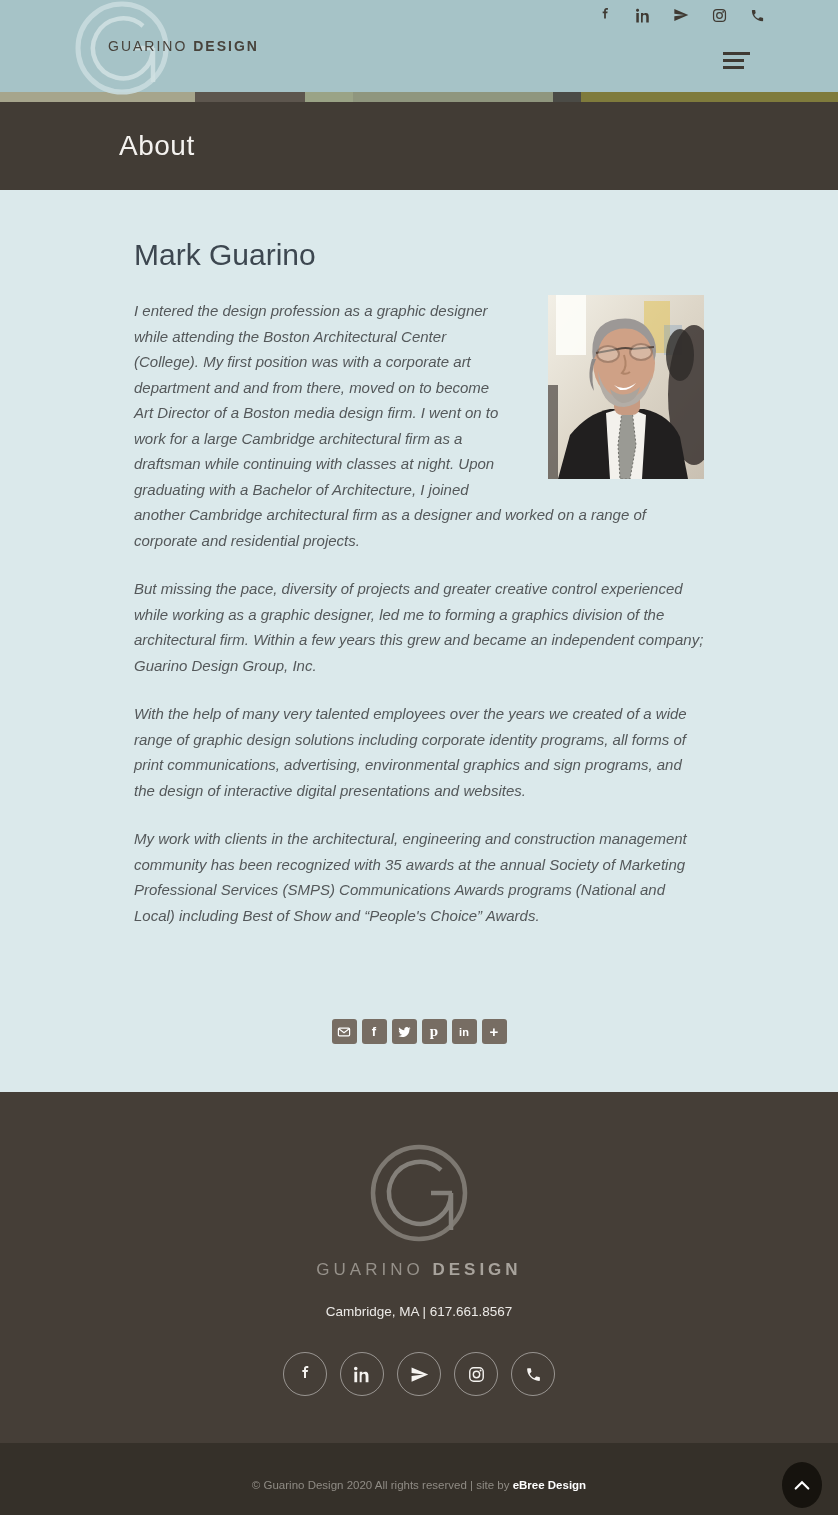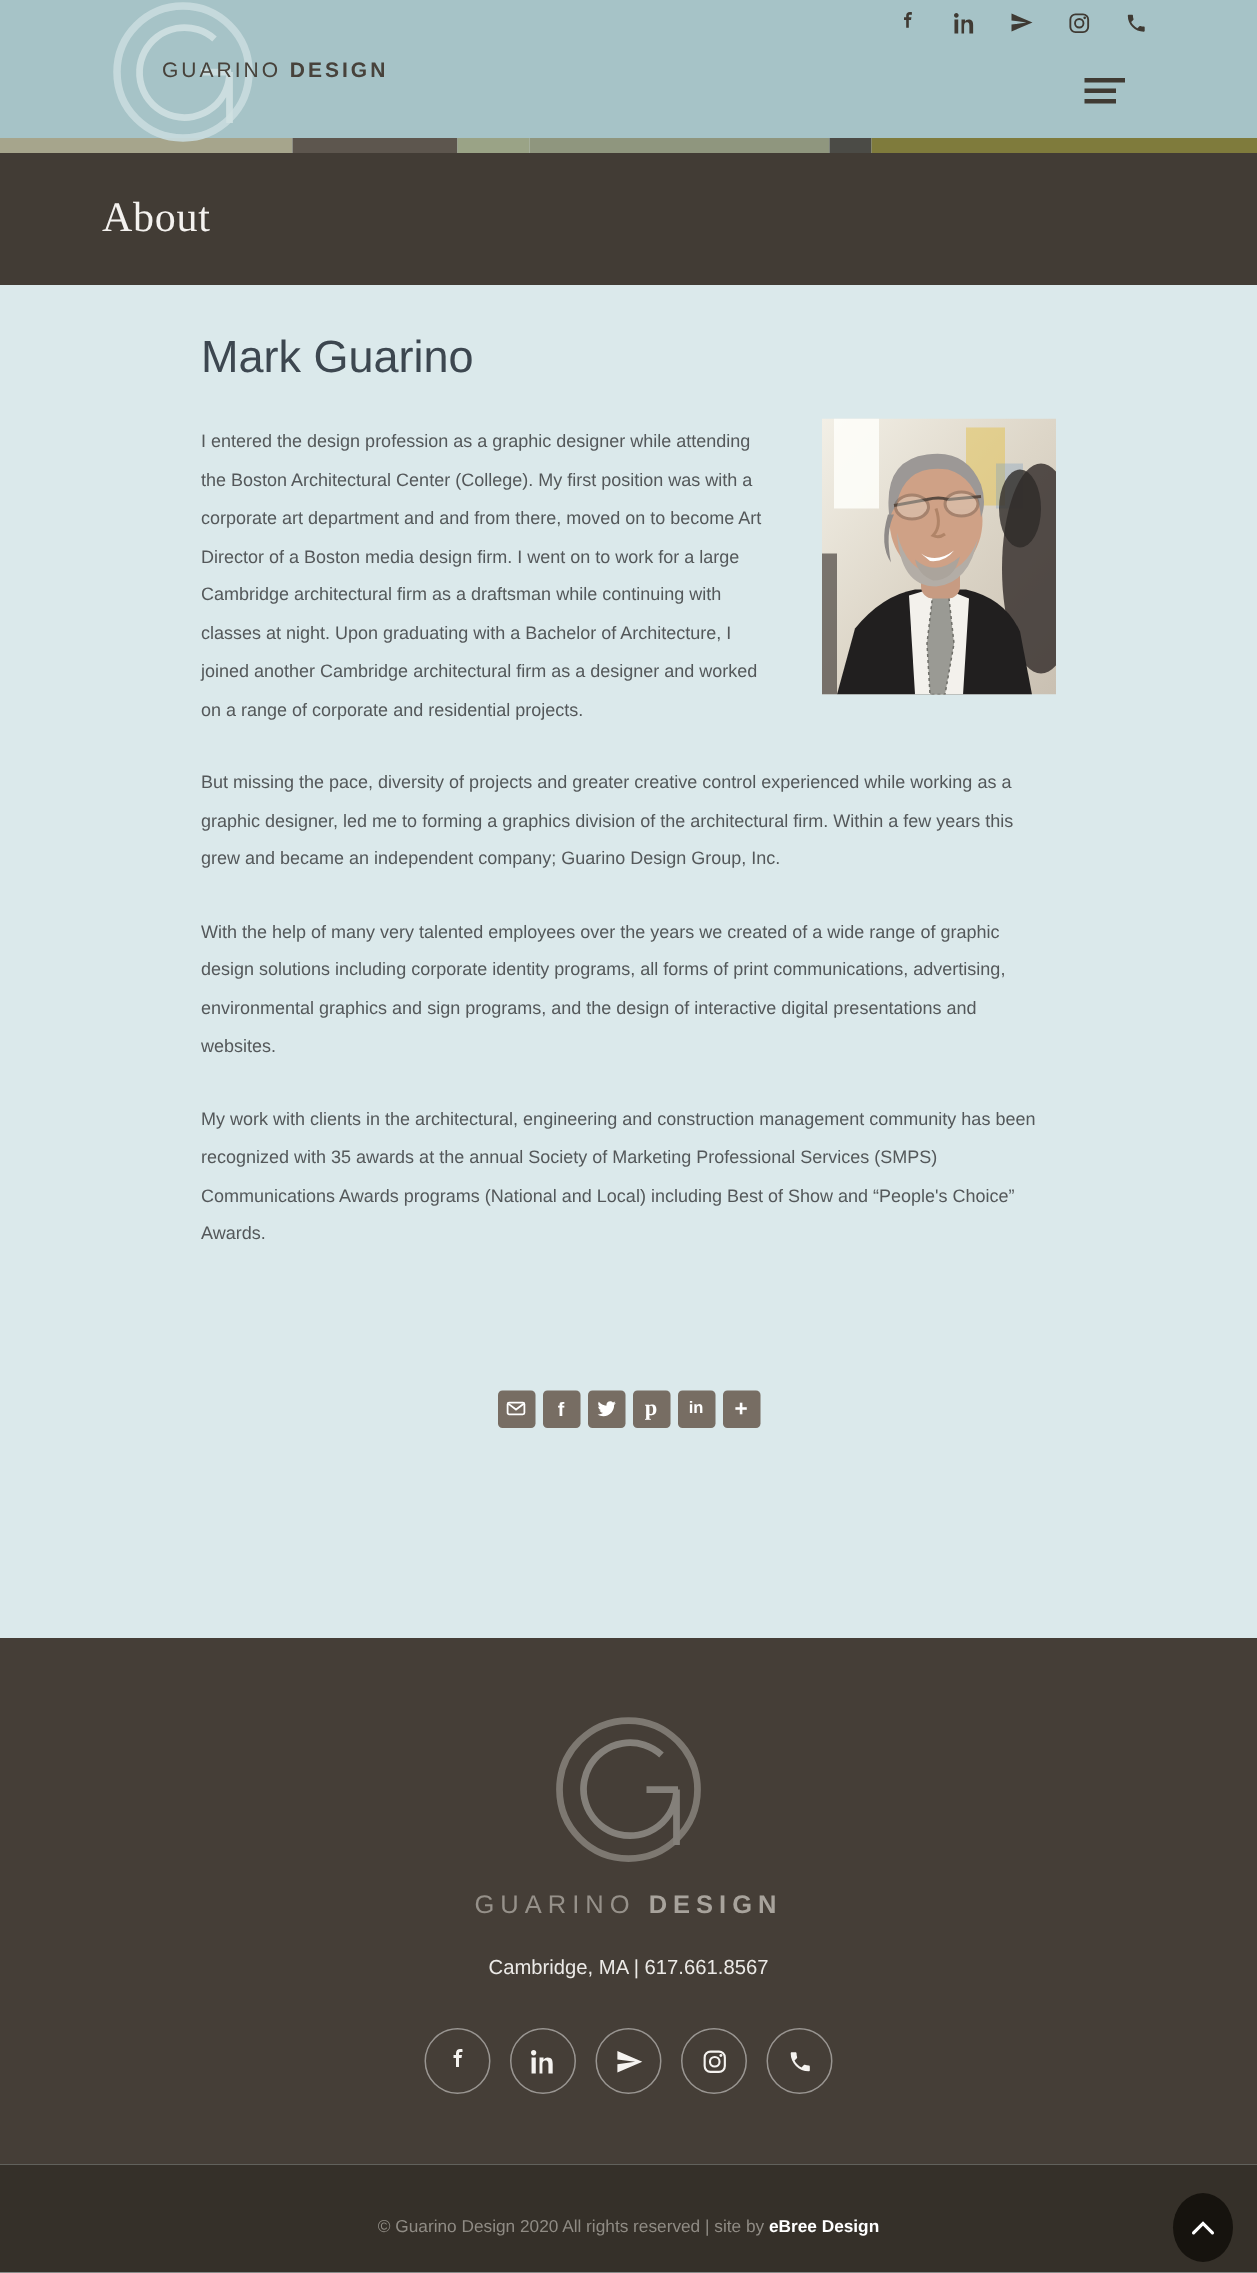--- a/index.html
+++ b/index.html
@@ -17,30 +17,30 @@
   .top-social .ticon { width: 16px; height: 16px; display: flex; align-items: center; justify-content: center; color: var(--icon_dark); cursor: pointer; }
   .hamburger { position: absolute; top: 52px; right: 88px; width: 27px; height: 17px; cursor: pointer; }
   .hamburger span { display: block; height: 3px; background: var(--icon_dark); margin-bottom: 4px; }
   .hamburger span:nth-child(1){ width: 27px; }
   .hamburger span:nth-child(2){ width: 21px; }
   .hamburger span:nth-child(3){ width: 21px; }
   
   .stripe { display: flex; height: 10px; width: 838px; position: relative; z-index: 1; }
   .stripe div { height: 10px; }
   
-  .title-bar { height: 88px; background: var(--title_bar_bg); display: flex; align-items: center; padding-left: 68px; font-family: Liberation Serif, serif; }
+  .title-bar { height: 88px; background: var(--title_bar_bg); display: flex; align-items: center; padding-left: 119px; }
   .title-bar h1 { color: var(--title_text); font-size: 28px; font-weight: 400; letter-spacing: .5px; }
   
-  .main { height: 902px; background: var(--content_bg); padding: 32px 134px 0 134px; }
+  .main { height: 902px; background: var(--content_bg); padding: 48px 134px 0 134px; }
   .profile-name { font-size: 30px; font-weight: 400; color: var(--heading); }
   .profile-role { margin-top: 10px; font-size: 17px; color: var(--accent_red); }
   .bio { margin-top: 26px; }
   .bio::after { content: ""; display: block; clear: both; }
   .portrait { float: right; width: 156px; height: 184px; margin: -3px 0 10px 38px; display: block; }
-  .bio p { font-size: 12px; line-height: 25.5px; color: var(--body_text); margin-bottom: 23px; }
+  .bio p { font-size: 15px; line-height: 25.5px; color: var(--body_text); margin-bottom: 23px; font-style: italic; }
   .share-row { display: flex; justify-content: center; gap: 5px; margin-top: 68px; }
   .share-btn { width: 25px; height: 25px; border-radius: 3px; background: var(--share_btn_bg); color: #fff;
     display: flex; align-items: center; justify-content: center; cursor: pointer; font-size: 13px; font-weight: 700; }
   
   .footer { height: 351px; background: var(--footer_bg); display: flex; flex-direction: column; align-items: center; padding-top: 50px; }
   .footer-brand-name { margin-top: 8px; font-size: 17px; letter-spacing: 4px; color: var(--footer_muted); }
   .footer-brand-name b { font-weight: 700; color: var(--footer_muted2); }
   .footer-contact { margin-top: 24px; font-size: 13.5px; color: var(--footer_text_light); }
   .footer-social { margin-top: 33px; display: flex; gap: 13px; }
   .fs-circle { width: 44px; height: 44px; border-radius: 50%; border: 1px solid rgba(255,255,255,.45);

